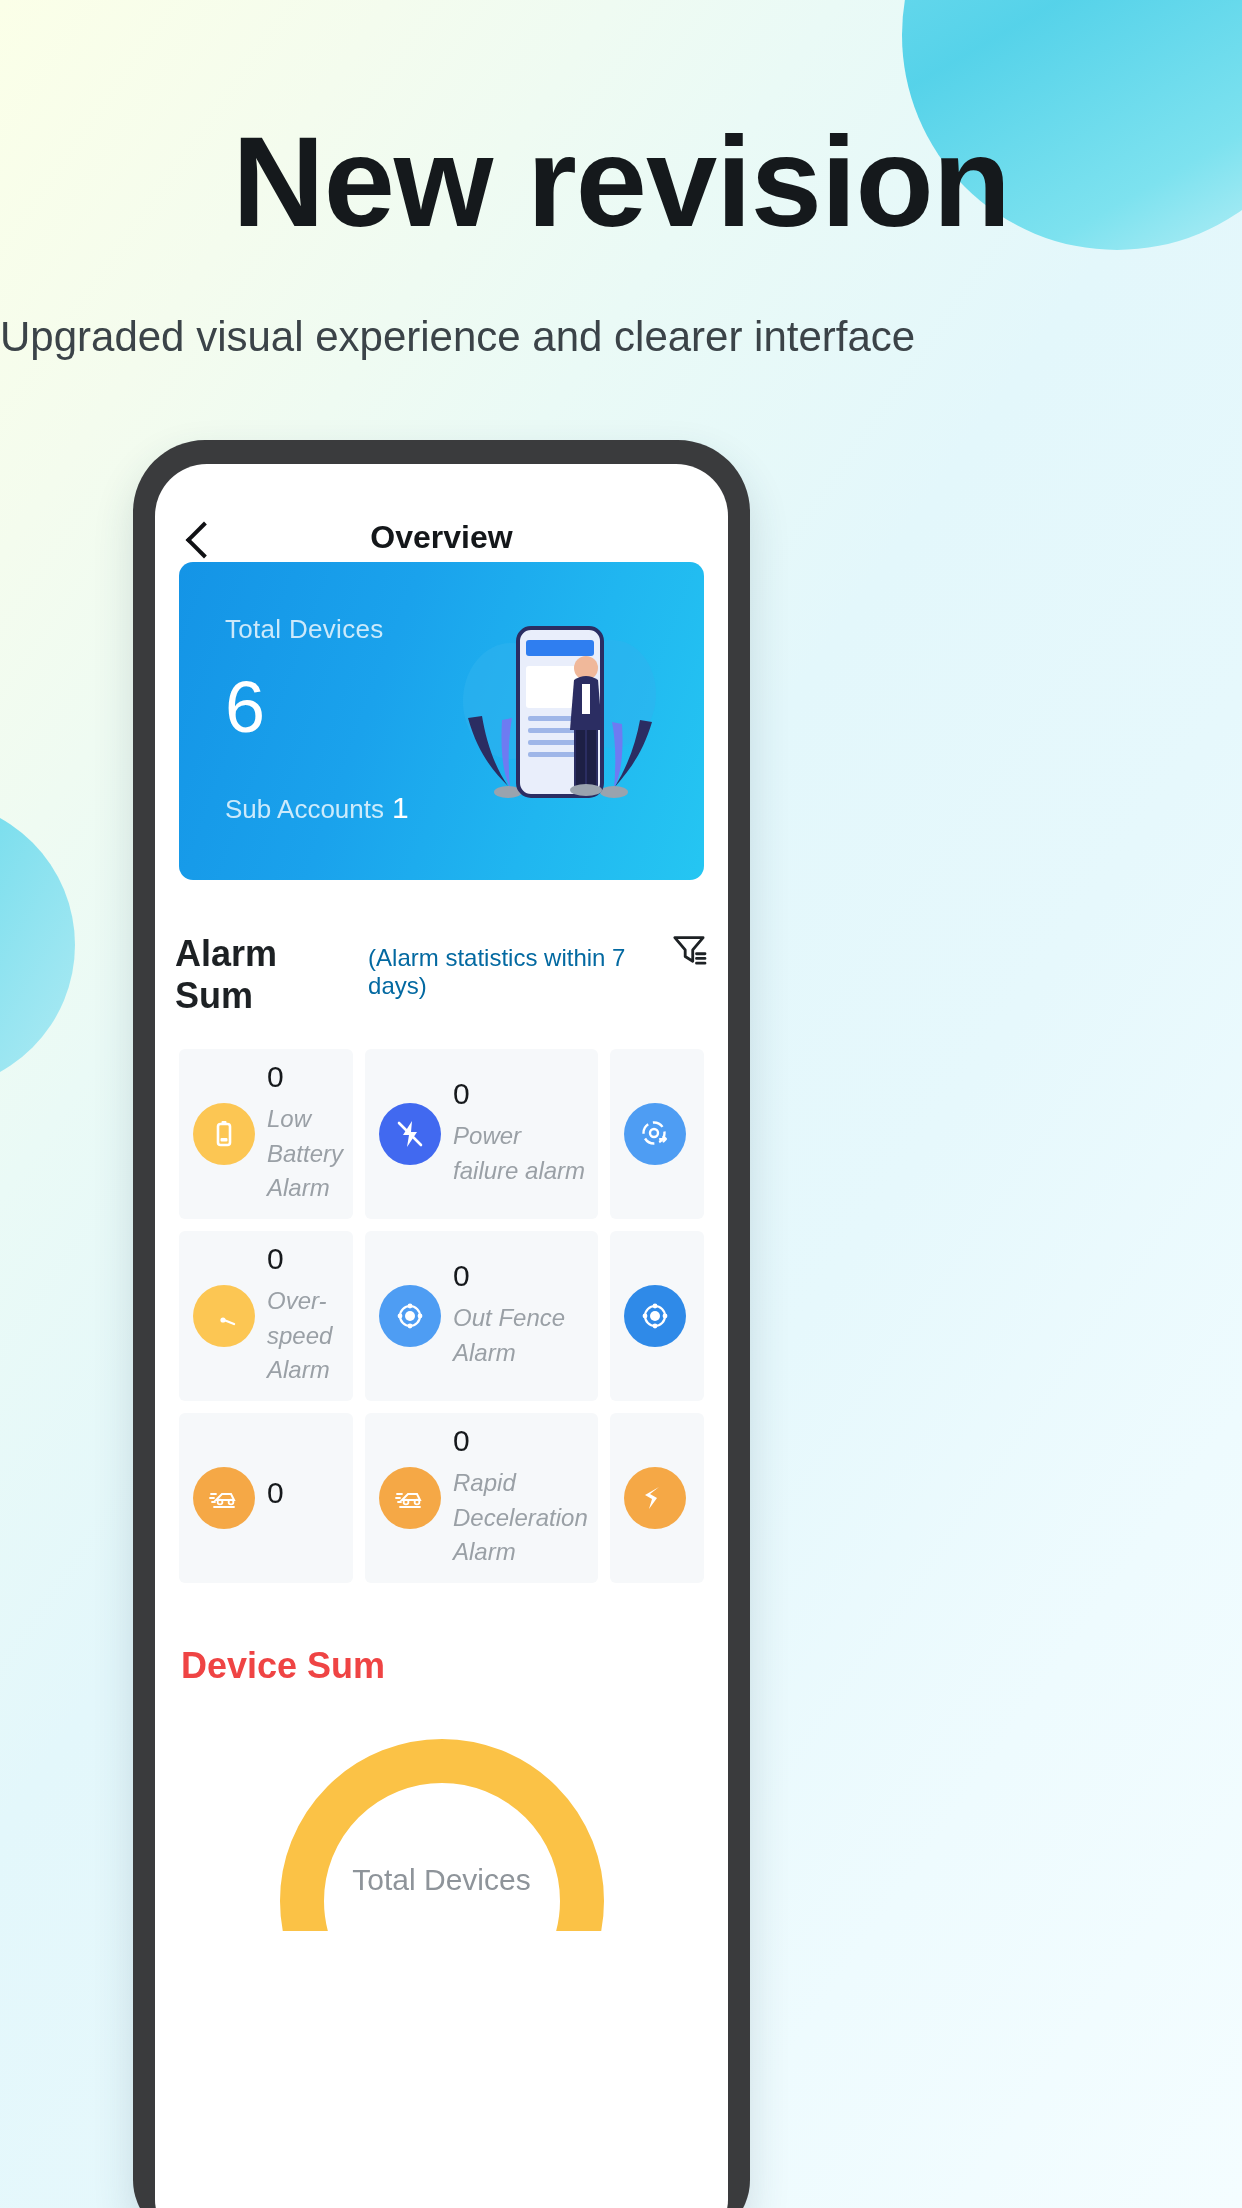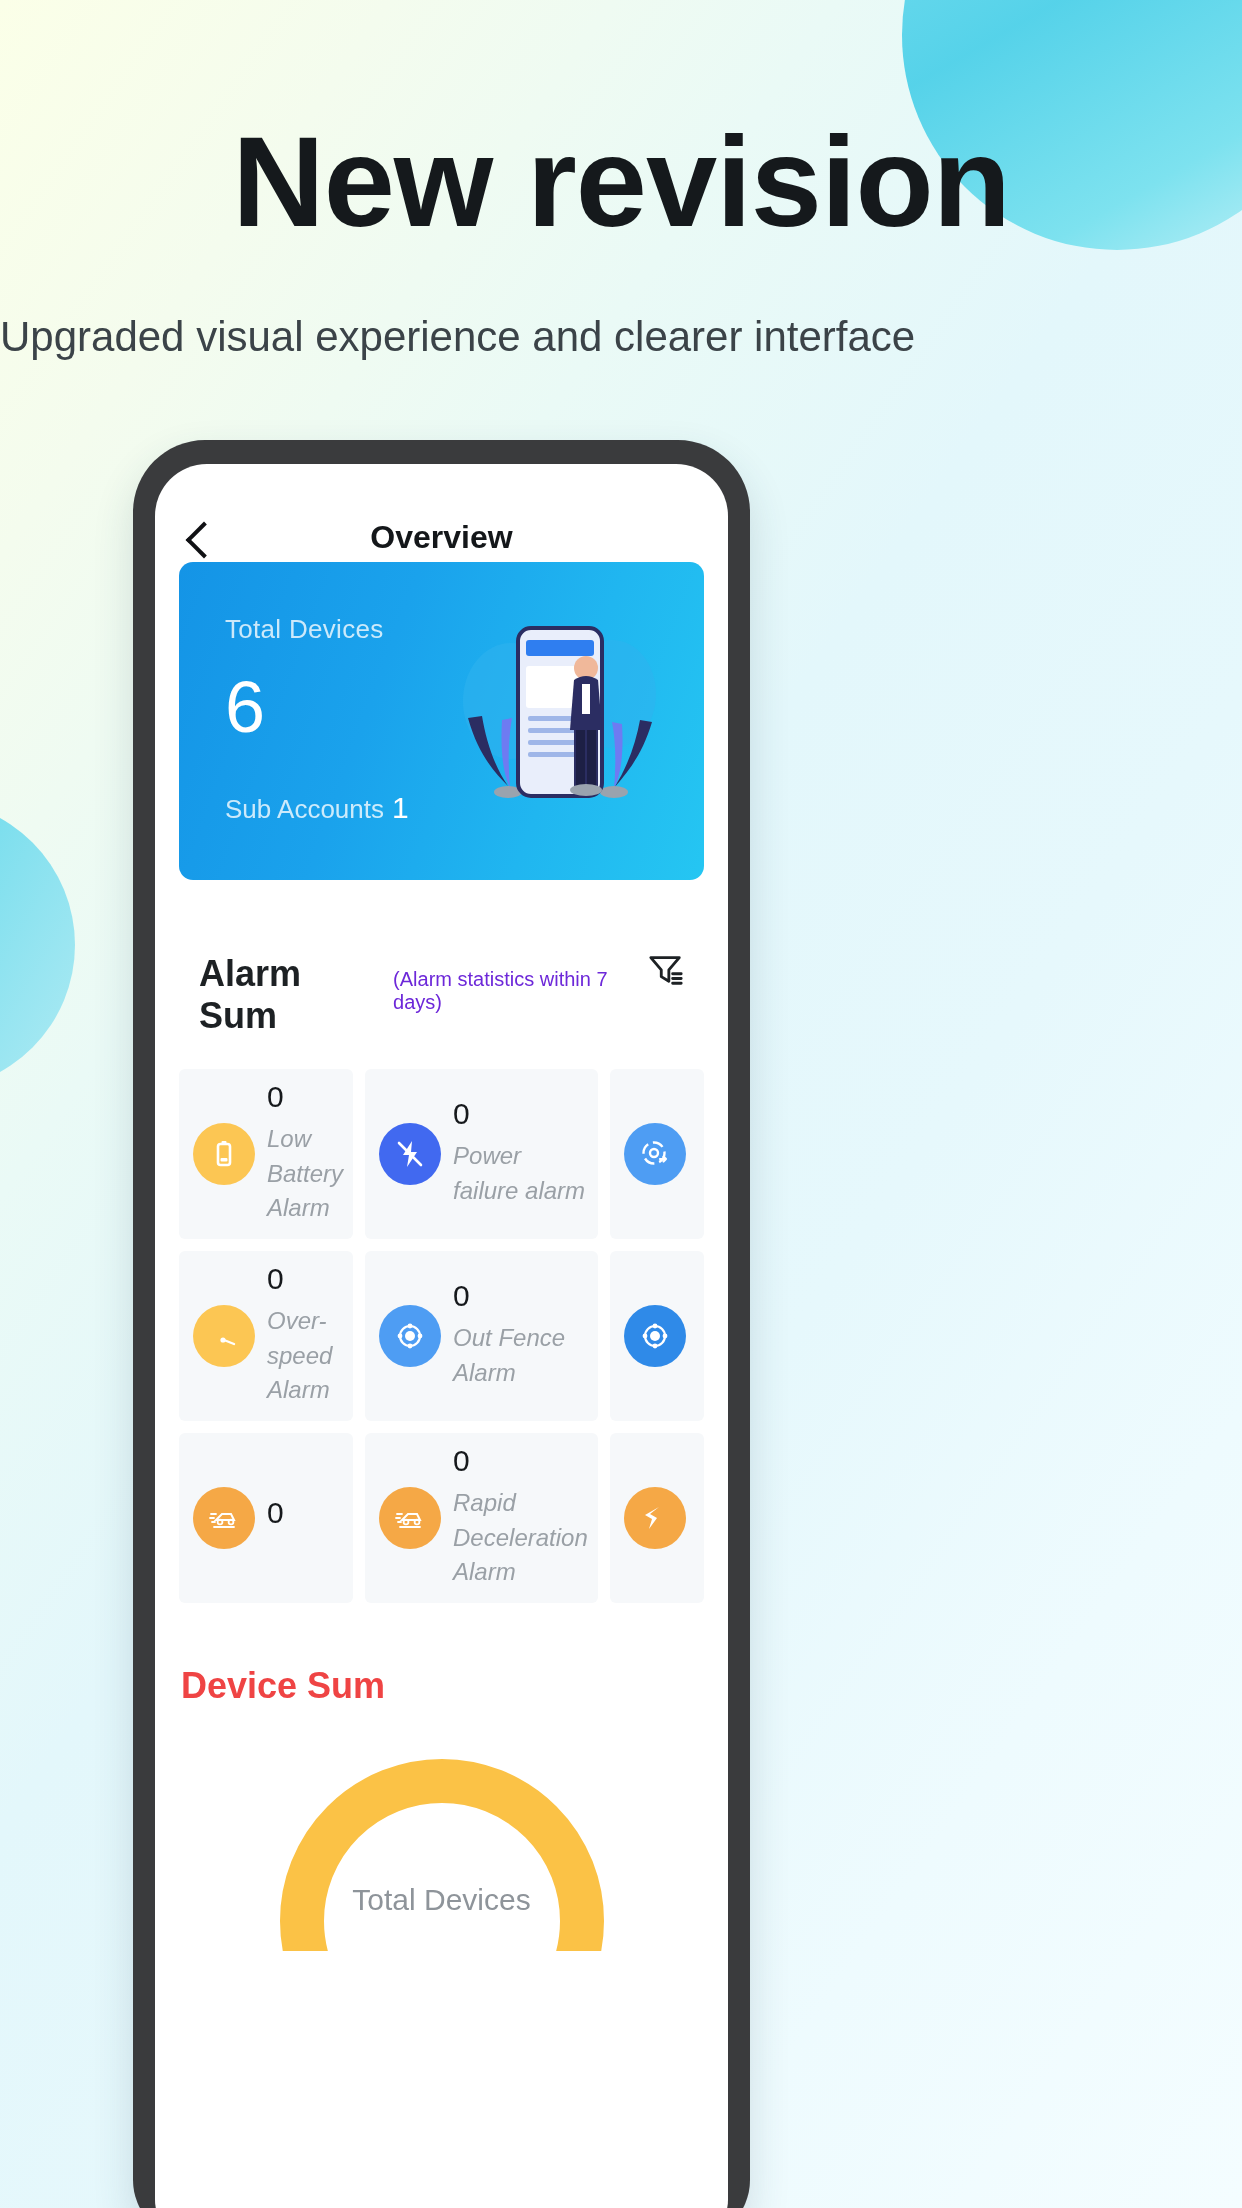--- a/index.html
+++ b/index.html
@@ -140,28 +140,28 @@
     font-size:30px;
     margin-left:8px;
   }
 
   
   .illus { position:absolute; right:28px; top:44px; width:260px; height:230px; }
 
   
   .sec {
     display:flex; align-items:baseline;
-    padding:0 44px;
-    margin-top:72px;
+    padding:0 20px;
+    margin-top:52px;
   }
   .sec-title {
     font-size:36px; font-weight:bold; color:#1d2124;
   }
   .sec-note {
-    font-size:20px; color:#6d28d9; margin-left:14px;
+    font-size:24px; color:#0369a1; margin-left:14px;
   }
   .filter-icon { margin-left:auto; width:38px; height:34px; cursor:pointer; }
 
   
   .grid {
     margin:32px 24px 0 24px;
     display:grid;
     grid-template-columns:repeat(3,1fr);
     gap:12px;
   }

